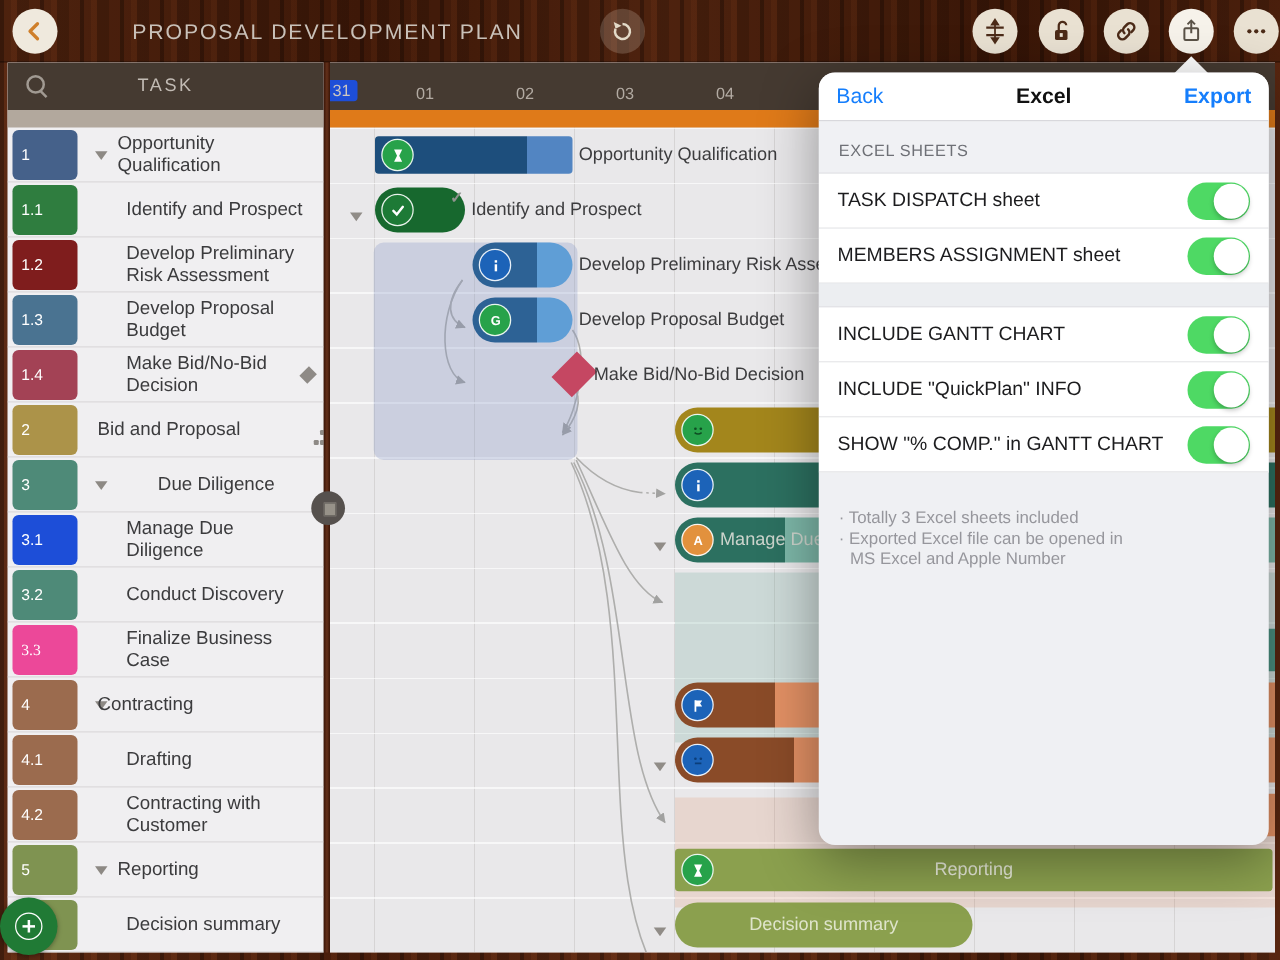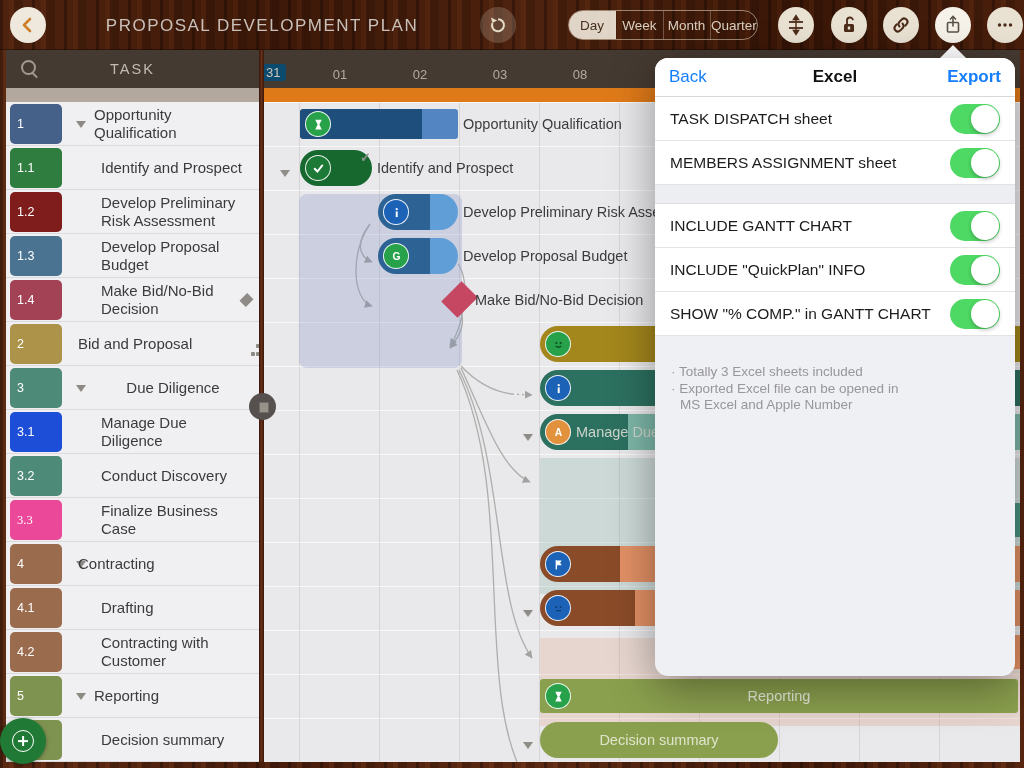--- a/index.html
+++ b/index.html
@@ -38,21 +38,21 @@
   .subtree::before{content:"";position:absolute;left:5px;top:0;width:4px;height:4px;background:#8e8a86;border-radius:1px;}
   .subtree::after{content:"";position:absolute;left:0;top:8px;width:4px;height:4px;background:#8e8a86;border-radius:1px;box-shadow:5px 0 0 #8e8a86,10px 0 0 #8e8a86;}
   
   .divider{position:absolute;left:259px;top:50px;width:5px;height:712px;background:linear-gradient(90deg,#3a1507,#63301a,#3a1507);}
   .drag-handle{position:absolute;left:249px;top:393px;width:27px;height:27px;border-radius:50%;background:#56514e;z-index:30;}
   .drag-handle::after{content:"";position:absolute;left:10px;top:9px;width:8px;height:9px;background:#979289;border:1px solid #6e6a64;}
   
   .gantt{position:absolute;left:264px;top:50px;width:756px;height:712px;overflow:hidden;background:#e9e8ea;}
   .ghead{position:absolute;left:0;top:0;width:100%;height:38px;background:#453a31;}
   .gdate{position:absolute;top:17px;width:40px;text-align:center;font-size:13px;color:#b3aba3;}
-  .g31{position:absolute;left:-4px;top:14px;background:#0c4a6e;color:#cdc7c0;border-radius:3px;padding:1px 6px;font-size:13px;}
+  .g31{position:absolute;left:-4px;top:14px;background:#1d4ed8;color:#cdc7c0;border-radius:3px;padding:1px 6px;font-size:13px;}
   .strip-orange{position:absolute;left:0;top:38px;width:100%;height:14px;background:#df7a19;}
   .gbody{position:absolute;left:0;top:52px;width:100%;height:660px;
     background-image:
       repeating-linear-gradient(to bottom, rgba(255,255,255,.65) 0 1px, rgba(0,0,0,0) 1px 44px),
       repeating-linear-gradient(to right, rgba(0,0,0,0) 0 79px, rgba(110,105,100,.16) 79px 80px);
     background-position:0 0,-44px 0;}
   .shade{position:absolute;}
   .bar{position:absolute;display:flex;align-items:center;}
   .icon-c{width:26px;height:26px;border-radius:50%;border:1.5px solid rgba(255,255,255,.9);margin-left:5px;display:flex;align-items:center;justify-content:center;flex:0 0 auto;}
   .blabel{position:absolute;font-size:14.5px;color:#3c3c3e;white-space:nowrap;display:flex;align-items:center;}
@@ -92,26 +92,20 @@
           <polyline points="12,4 6,10 12,16" fill="none" stroke="#cf7f2a" stroke-width="2.6" stroke-linecap="round" stroke-linejoin="round"></polyline>
         </svg>
     </div>
     <div class="app-title">PROPOSAL DEVELOPMENT PLAN</div>
     <div class="circle-btn undo-btn" style="left:480px;">
       <svg width="20" height="20" viewBox="0 0 20 20">
           <path d="M10 4.2a6 6 0 1 1-5.6 3.8" fill="none" stroke="#e3dac8" stroke-width="2"></path>
           <path d="M3 2.6l1.4 5.3 4.8-2.4z" fill="#e3dac8"></path>
         </svg>
     </div>
-    <div class="seg" id="segctl">
-        <div class="seg-item sel">Day</div>
-        <div class="seg-item">Week</div>
-        <div class="seg-item">Month</div>
-        <div class="seg-item">Quarter</div>
-      </div>
     <div class="circle-btn" style="left:778px;">
       <svg width="22" height="22" viewBox="0 0 22 22">
           <g stroke="#4c2b18" stroke-width="1.8" fill="#4c2b18">
             <line x1="4" y1="8" x2="18" y2="8"></line>
             <line x1="4" y1="14" x2="18" y2="14"></line>
             <path d="M11 2l2.2 3.4h-4.4z"></path>
             <path d="M11 20l-2.2-3.4h4.4z"></path>
             <line x1="11" y1="4" x2="11" y2="18" stroke-width="1.4"></line>
           </g>
         </svg>
@@ -231,21 +225,21 @@
 
   <div class="divider"></div>
   <div class="drag-handle"></div>
 
   <div class="gantt">
     <div class="ghead" id="ghead">
         <span class="g31">31</span>
         <span class="gdate" style="left: 56px;">01</span>
         <span class="gdate" style="left: 136px;">02</span>
         <span class="gdate" style="left: 216px;">03</span>
-        <span class="gdate" style="left: 296px;">08</span>
+        <span class="gdate" style="left: 296px;">04</span>
       </div>
     <div class="strip-orange"></div>
     <div class="gbody" id="gbody">
       <svg id="deps" width="756" height="660">
         <defs>
           <marker id="arr" markerWidth="7" markerHeight="7" refX="5.5" refY="3" orient="auto">
             <path d="M0,0 L6,3 L0,6 z" fill="#9a9a98"></path>
           </marker>
         </defs>
         <g fill="none" stroke="#a8a8a6" stroke-width="1.3" opacity="0.9">
@@ -365,20 +359,21 @@
     <span class="ring"></span>
   </div>
 
   <div class="pop-arrow"></div>
   <div class="popover">
     <div class="pop-head">
       <span class="pop-back">Back</span>
       <span class="pop-title">Excel</span>
       <span class="pop-export">Export</span>
     </div>
+    <div class="pop-sec">EXCEL SHEETS</div>
     <div id="poptoggles">
         <div class="pop-row">
           <span class="lbl">TASK DISPATCH sheet</span>
           <span class="toggle" style="background: rgb(78, 217, 100);">
             <span class="knob"></span>
           </span>
         </div>
         <div class="pop-row">
           <span class="lbl">MEMBERS ASSIGNMENT sheet</span>
           <span class="toggle" style="background: rgb(78, 217, 100);">

